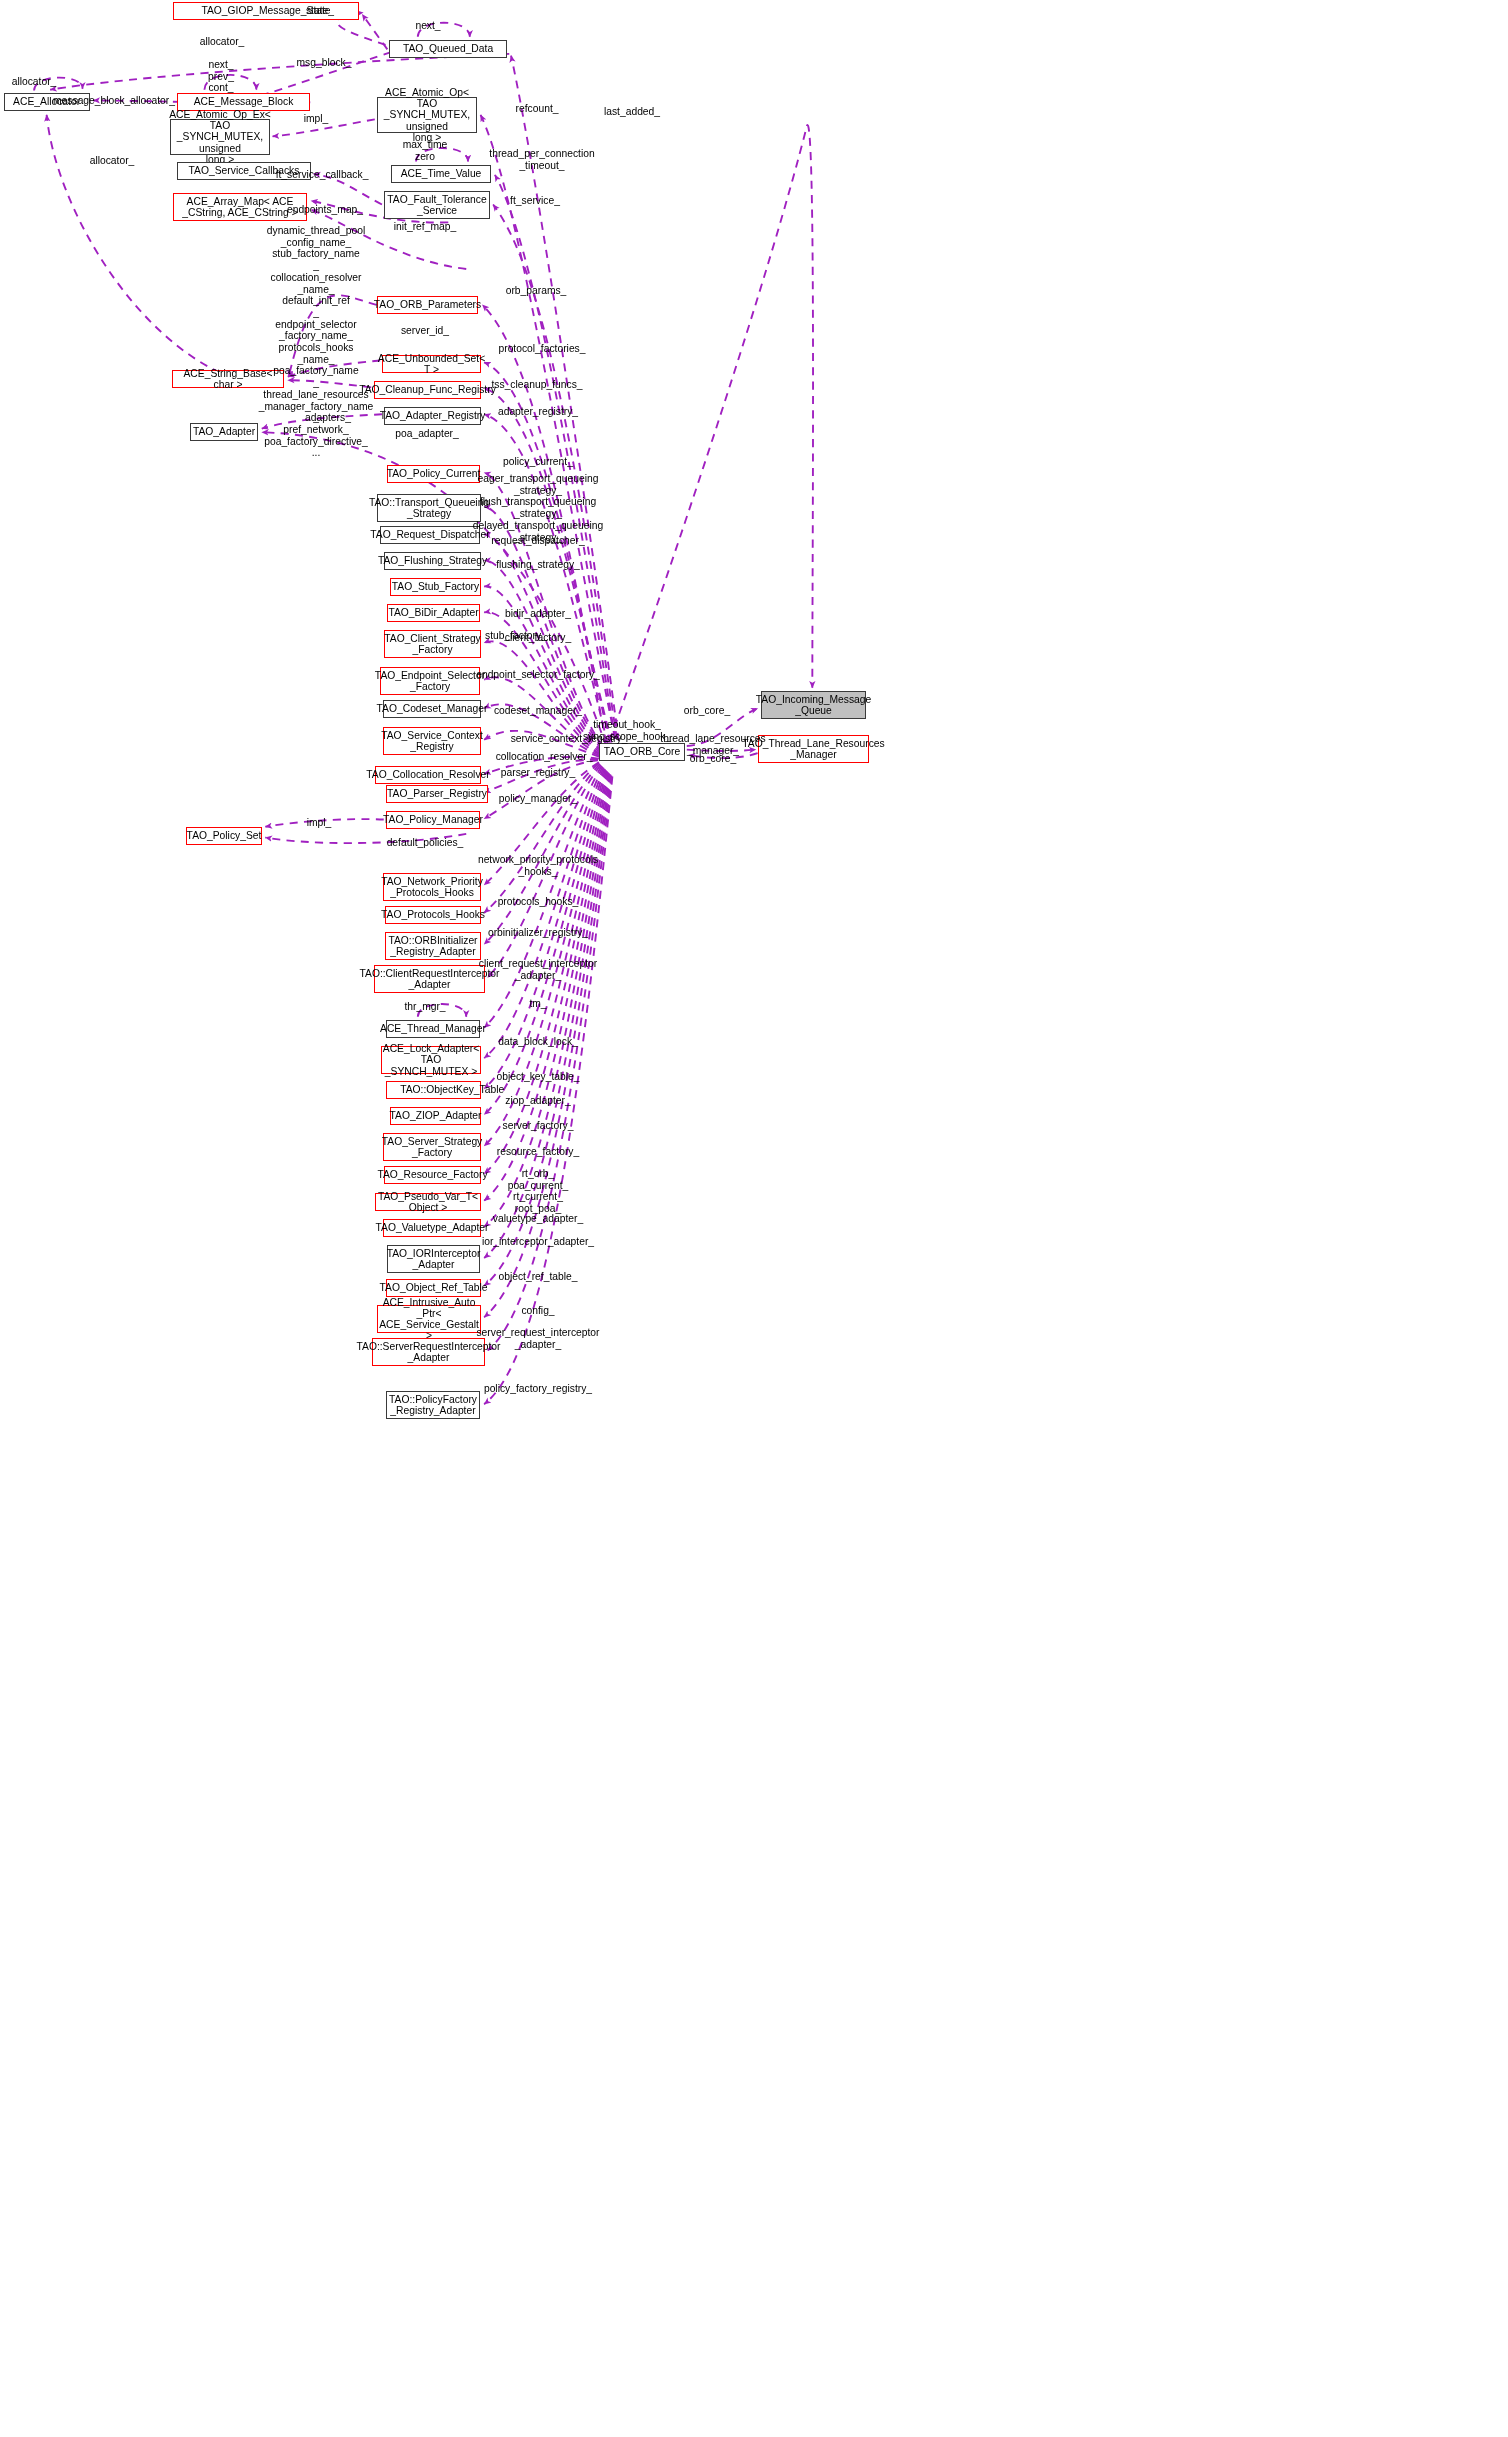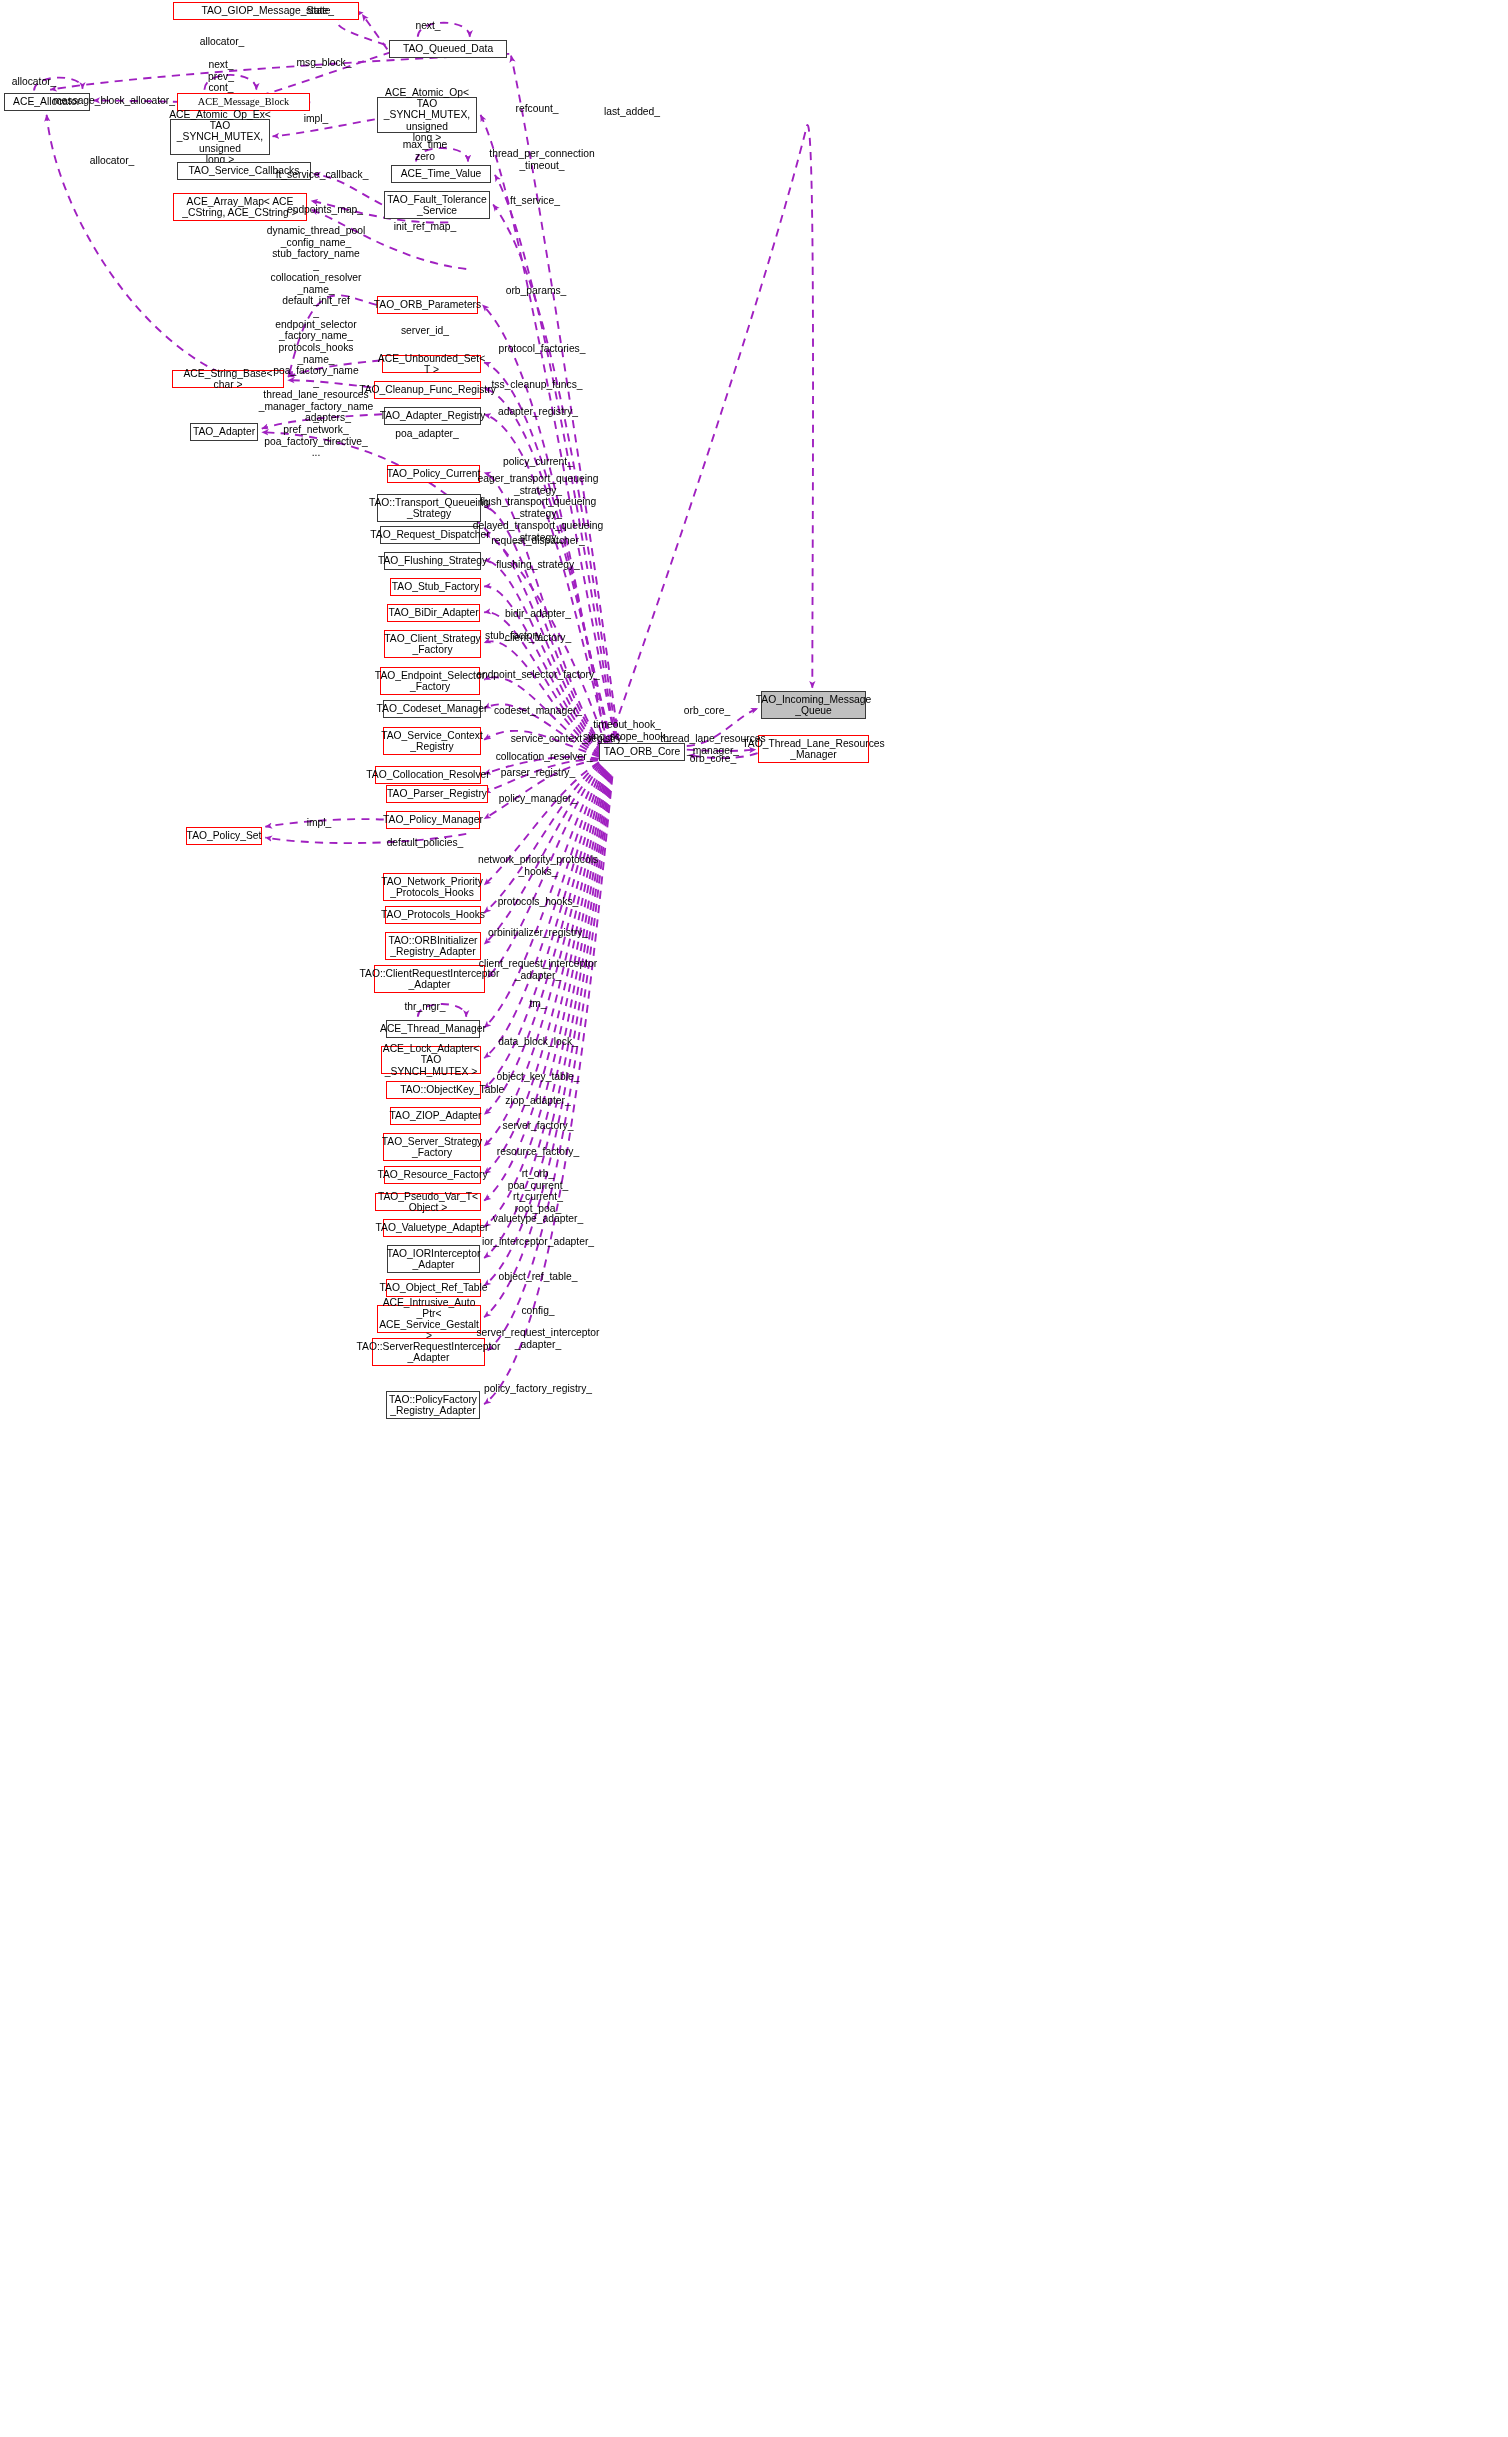--- a/index.html
+++ b/index.html
@@ -108,21 +108,21 @@
 
       <path d="M766 836 C 800 838, 820 838, 843 836"></path>
       <path d="M845 840 C 820 848, 790 846, 768 842"></path>
     </g>
   </svg>
 
   <div id="nodes">
       <div class="node red" style="left: 173px; top: 1.8px; width: 186px; height: 18px;">TAO_GIOP_Message_State</div>
       <div class="node black" style="left: 389px; top: 40px; width: 118px; height: 18px;">TAO_Queued_Data</div>
       <div class="node black" style="left: 3.6px; top: 93px; width: 86px; height: 18px;">ACE_Allocator</div>
-      <div class="node red" style="left: 177px; top: 93px; width: 133px; height: 18px; font-family: Liberation Serif, serif;">ACE_Message_Block</div>
+      <div class="node red" style="left: 177px; top: 93px; width: 133px; height: 18px;">ACE_Message_Block</div>
       <div class="node black" style="left: 377px; top: 97px; width: 100px; height: 36px;">ACE_Atomic_Op&lt; TAO
 _SYNCH_MUTEX, unsigned
 long &gt;</div>
       <div class="node black" style="left: 170px; top: 119px; width: 100px; height: 36px;">ACE_Atomic_Op_Ex&lt; TAO
 _SYNCH_MUTEX, unsigned
 long &gt;</div>
       <div class="node black" style="left: 177px; top: 162px; width: 134px; height: 18px;">TAO_Service_Callbacks</div>
       <div class="node black" style="left: 391px; top: 165px; width: 100px; height: 18px;">ACE_Time_Value</div>
       <div class="node red" style="left: 173px; top: 193px; width: 134px; height: 28px;">ACE_Array_Map&lt; ACE
 _CString, ACE_CString &gt;</div>

